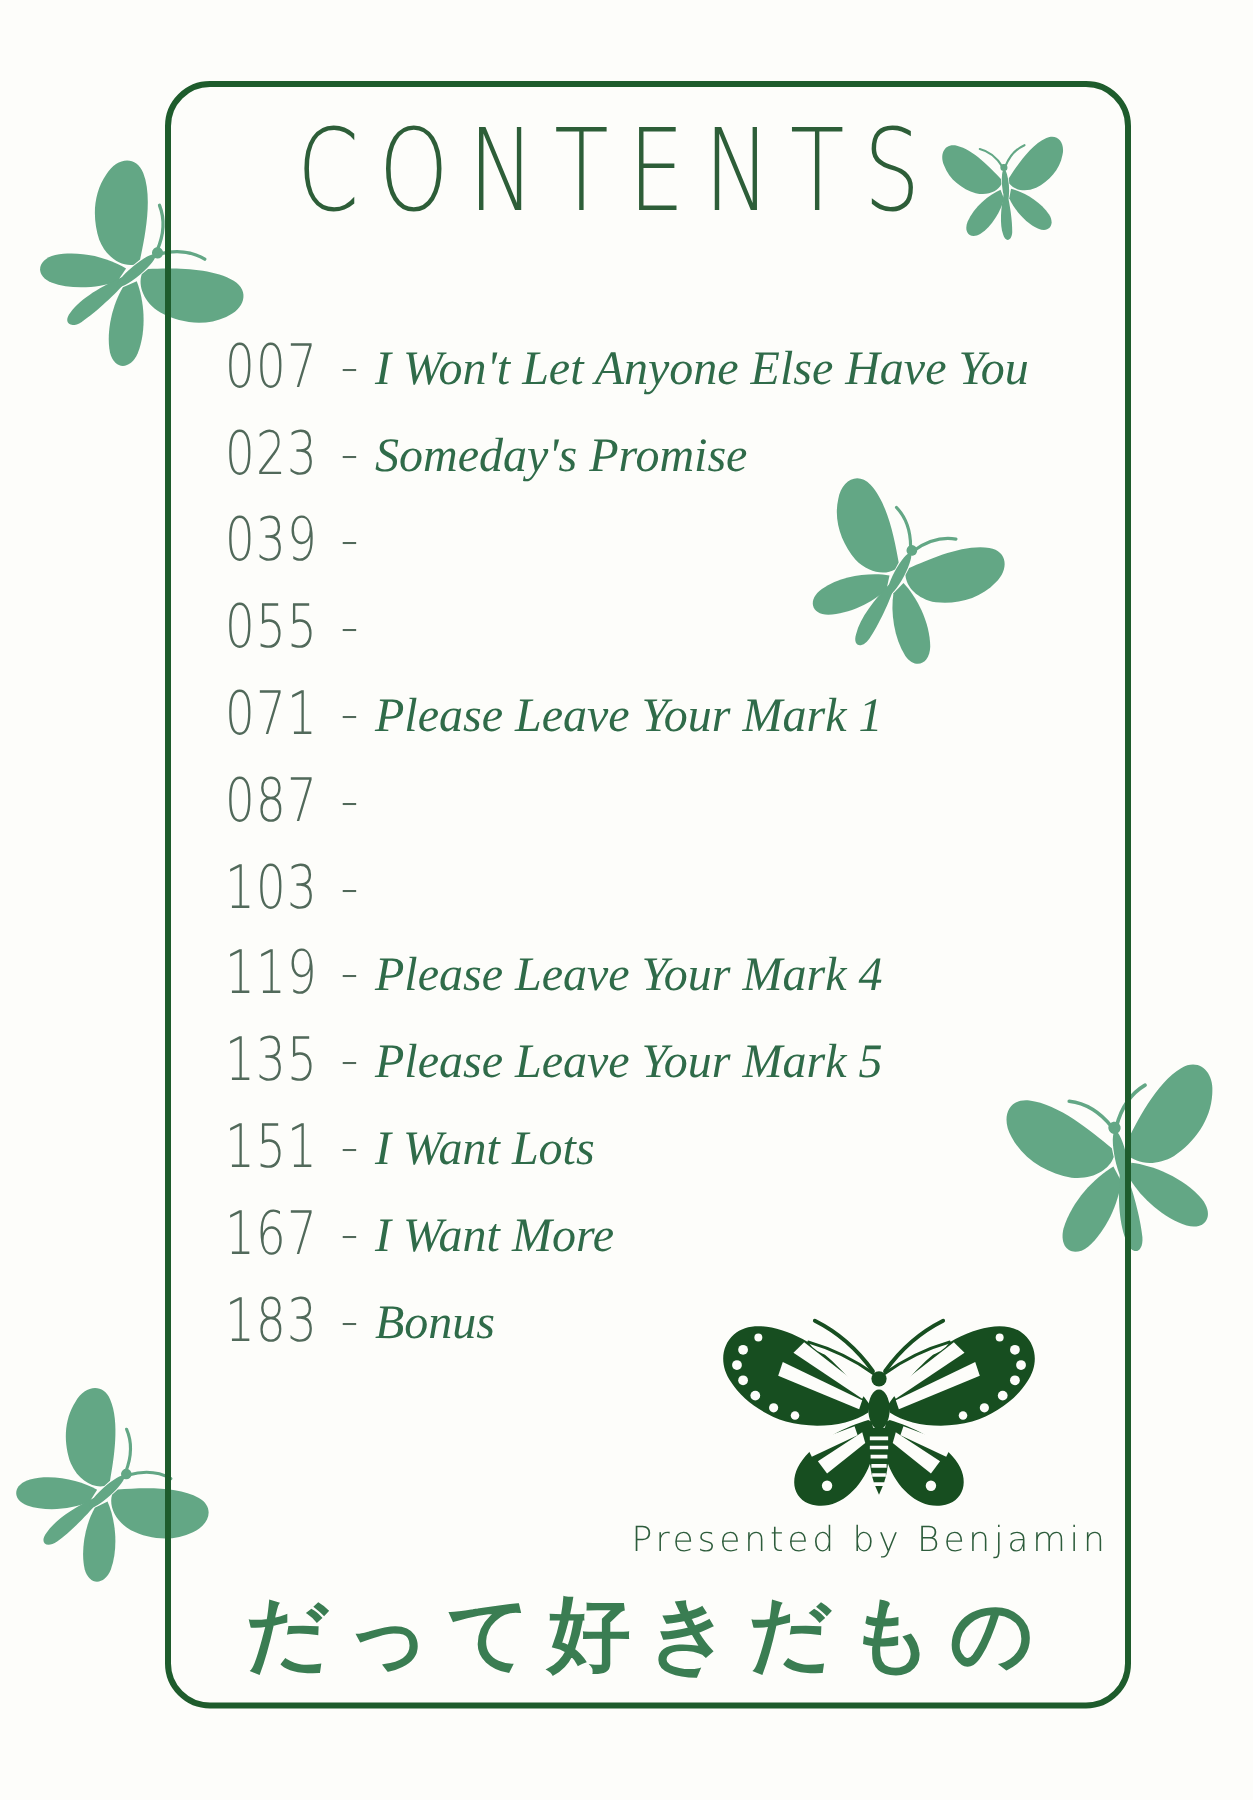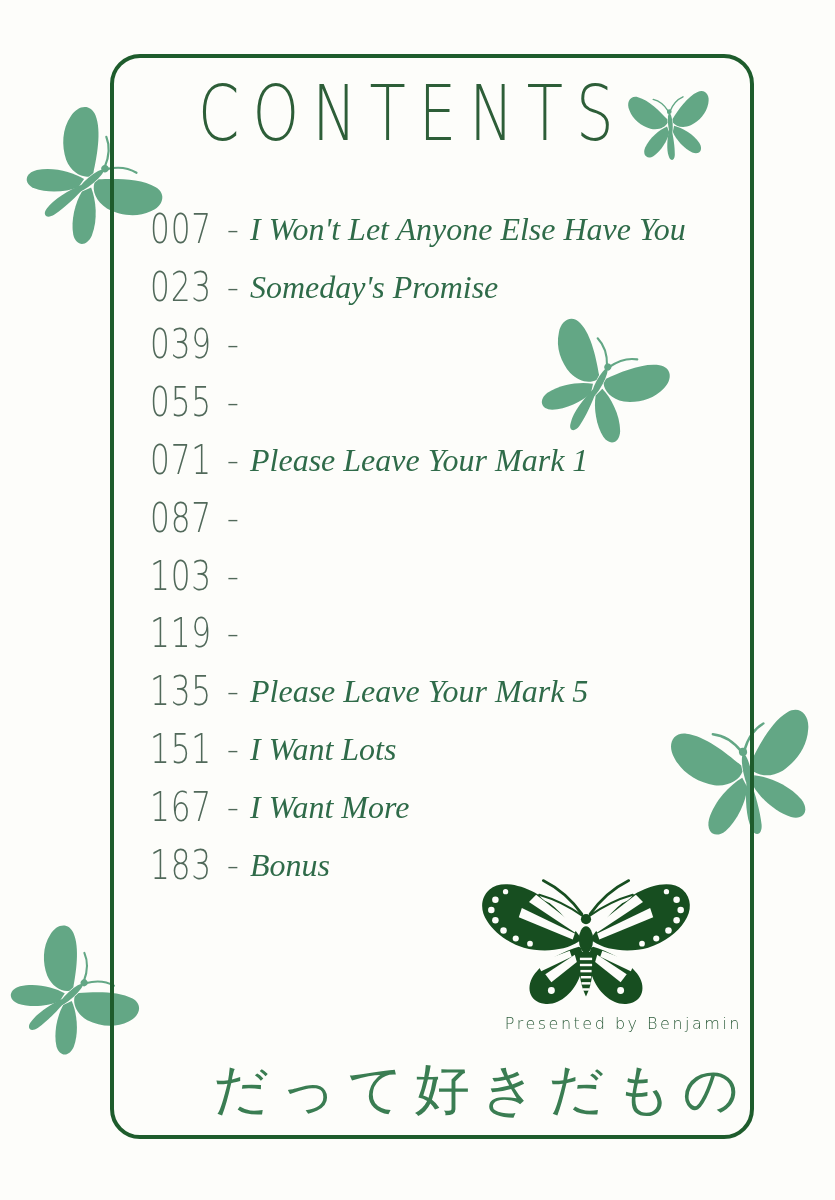--- a/index.html
+++ b/index.html
@@ -13,21 +13,21 @@
     box-sizing:border-box;border:4px solid var(--frame_green,#1e5c2c);
     border-radius:30px;z-index:6;pointer-events:none;background:transparent;
   }
   .page-title{
     position:absolute;left:198px;top:76px;z-index:5;line-height:1;
     font-family:"DejaVu Sans","Liberation Sans",sans-serif;
     font-weight:200;font-size:76px;letter-spacing:0.22em;
     color:var(--title_green,#2d5e38);
     transform:scaleX(0.78);transform-origin:left top;white-space:nowrap;
   }
-  .toc{position:absolute;left:150px;top:200px;width:600px;z-index:5;}
+  .toc{position:absolute;left:150px;top:216px;width:600px;z-index:5;}
   .toc-row{height:57.8px;display:flex;align-items:center;}
   .num{
     font-family:"DejaVu Sans","Liberation Sans",sans-serif;font-weight:200;
     font-size:40px;color:var(--number_green,#51695a);
     width:68px;flex:0 0 auto;letter-spacing:1px;
     transform:scaleX(0.78);transform-origin:left center;line-height:1;
   }
   .sep{
     font-family:"DejaVu Sans","Liberation Sans",sans-serif;font-weight:200;
     font-size:34px;color:var(--number_green,#51695a);
@@ -44,28 +44,28 @@
   .bfly-left-top{left:26px;top:108px;width:138px;transform:rotate(50deg);}
   .bfly-mid-right{left:536px;top:312px;width:132px;transform:rotate(28deg);z-index:5;}
   .bfly-right-border{left:670px;top:690px;width:152px;transform:rotate(-12deg);}
   .bfly-left-bottom{left:10px;top:926px;width:130px;transform:rotate(48deg);}
   .bfly-ornate{
     position:absolute;left:474px;top:852px;width:224px;z-index:4;
     color:var(--butterfly_dark_green,#174e20);
   }
   .bfly-ornate svg{display:block;width:100%;height:auto;}
   .credit{
-    position:absolute;left:418px;top:1014px;width:324px;text-align:right;z-index:5;
+    position:absolute;left:418px;top:1014px;width:324px;text-align:center;z-index:5;
     font-family:"DejaVu Sans","Liberation Sans",sans-serif;font-weight:200;
-    font-size:16px;letter-spacing:2.5px;color:var(--credit_green,#2d5c3b);
+    font-size:23px;letter-spacing:2.5px;color:var(--credit_green,#2d5c3b);
     white-space:nowrap;line-height:1.2;
   }
   .jp-subtitle{
-    position:absolute;left:114px;top:1062px;width:636px;text-align:right;z-index:5;
-    font-family:"DejaVu Sans",sans-serif;font-weight:400;
+    position:absolute;left:114px;top:1062px;width:636px;text-align:center;z-index:5;
+    font-family:"DejaVu Sans",sans-serif;font-weight:700;
     font-size:55px;letter-spacing:11px;color:var(--subtitle_green,#3a7d52);
     white-space:nowrap;line-height:1;
   }
 </style>
 </head>
 <body>
 
 <svg width="0" height="0" style="position:absolute" aria-hidden="true">
   <defs>
     <symbol id="bfly-shape" viewBox="0 0 100 100">
@@ -147,20 +147,21 @@
   </div>
 
   <div class="toc-row">
     <span class="num">103</span>
     <span class="sep">-</span>
   </div>
 
   <div class="toc-row">
     <span class="num">119</span>
     <span class="sep">-</span>
+    <span class="ttl">Please Leave Your Mark 4</span>
   </div>
 
   <div class="toc-row">
     <span class="num">135</span>
     <span class="sep">-</span>
     <span class="ttl">Please Leave Your Mark 5</span>
   </div>
 
   <div class="toc-row">
     <span class="num">151</span>

